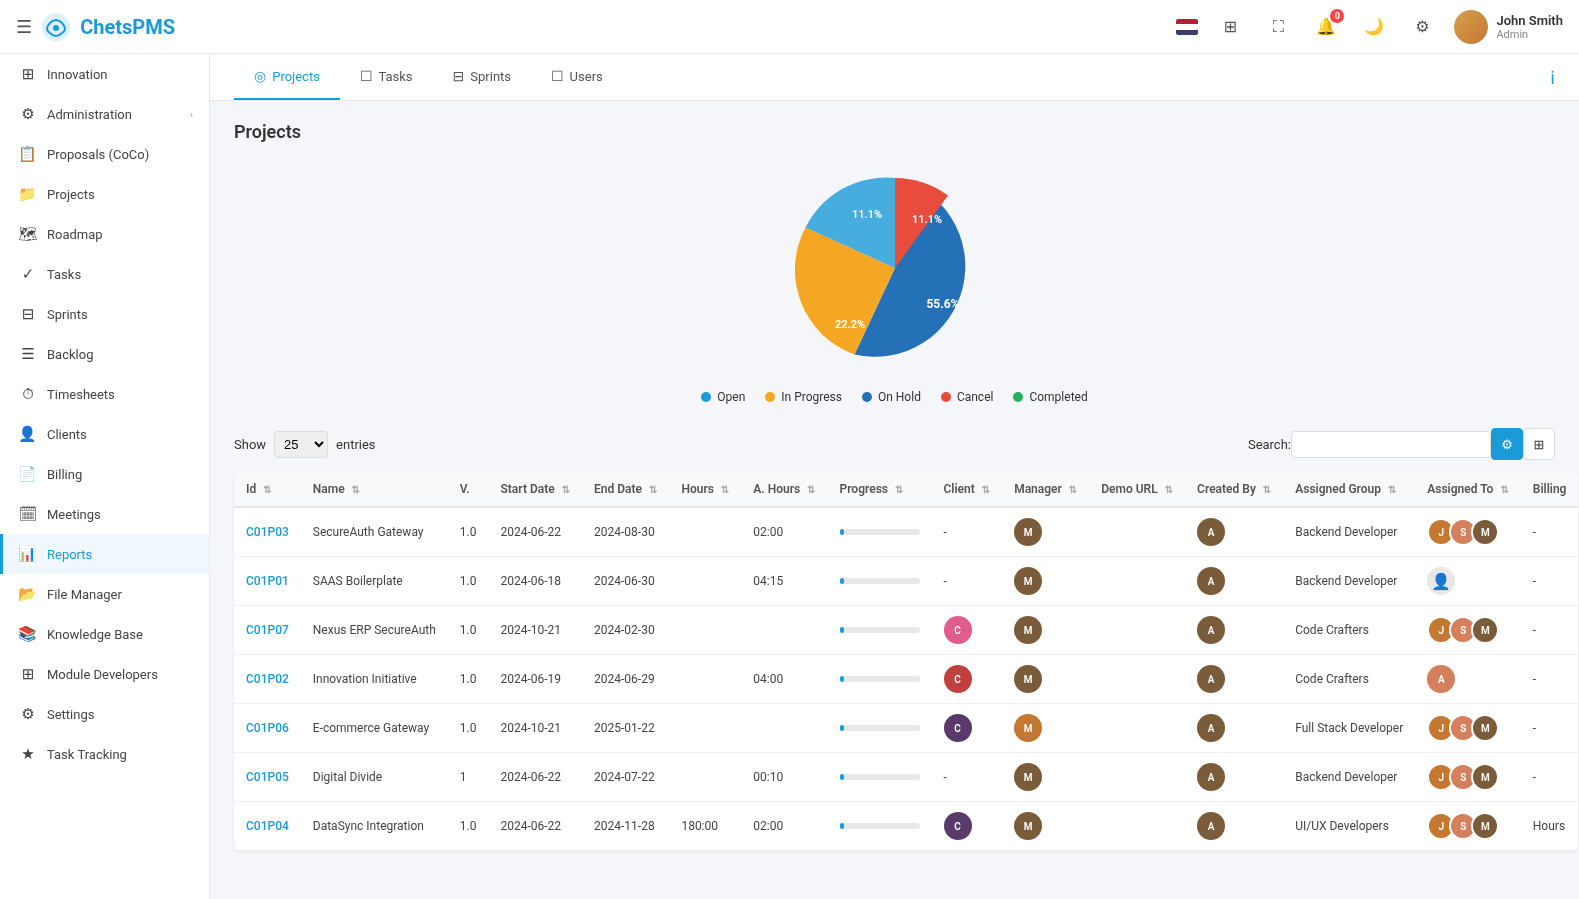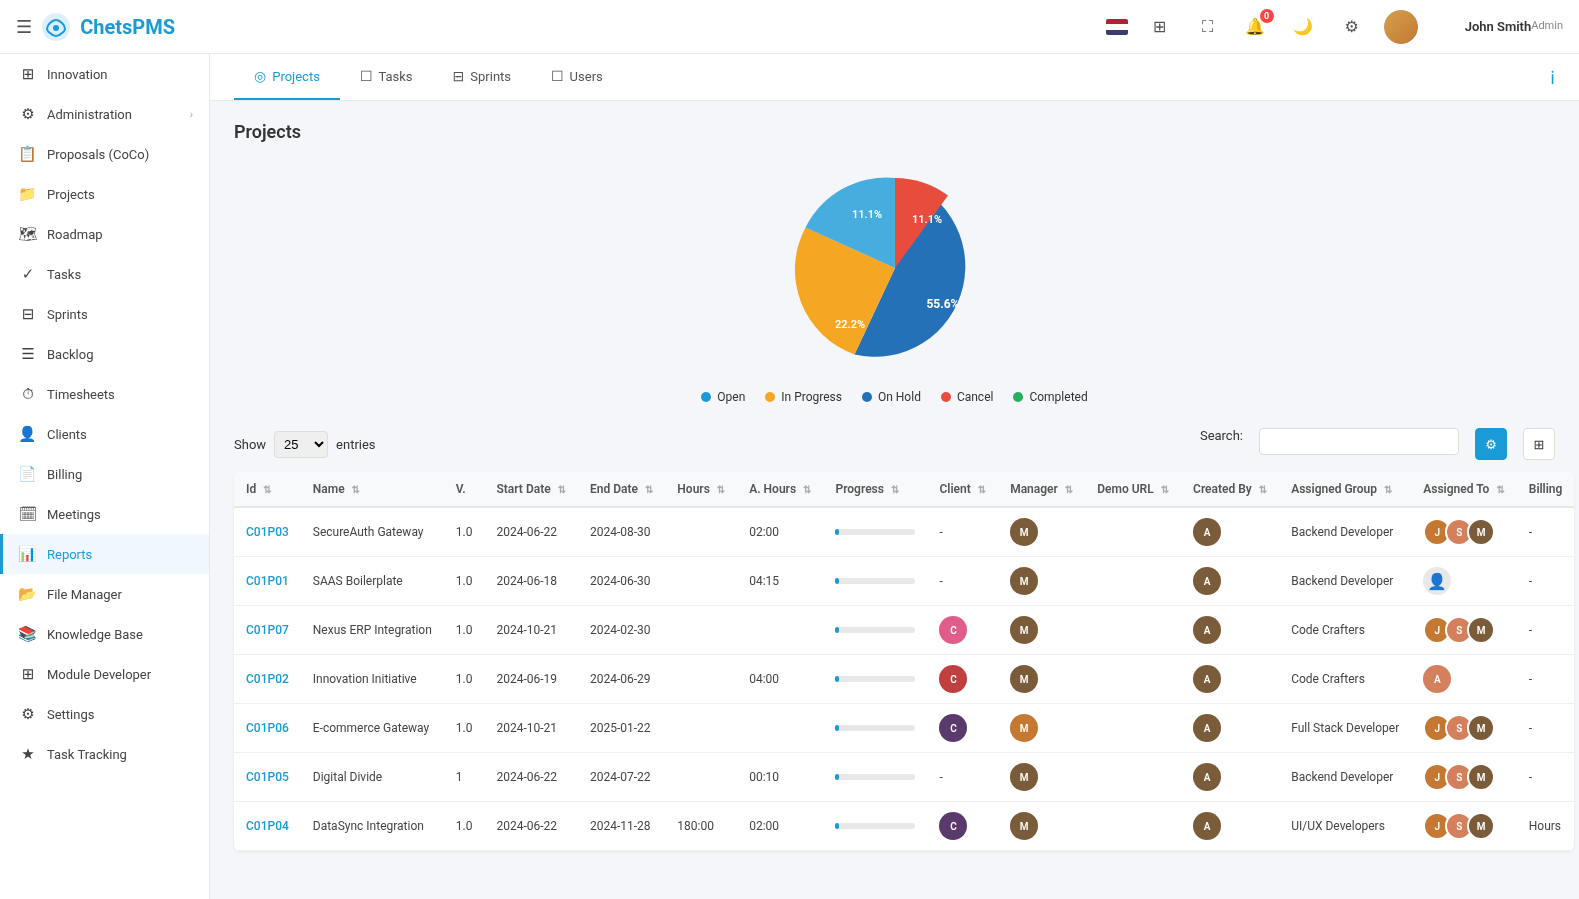--- a/index.html
+++ b/index.html
@@ -10,21 +10,21 @@
     .logo-area { display: flex; align-items: center; gap: 8px; }
     .logo-text { font-size: 20px; font-weight: 700; color: #1a9bd7; }
     .logo-icon { width: 32px; height: 32px; }
     .header-right { display: flex; align-items: center; gap: 16px; }
     .flag-icon { width: 22px; height: 16px; background: linear-gradient(#b22234 0%, #b22234 33%, #fff 33%, #fff 66%, #3c3b6e 66%); border-radius: 2px; position: relative; }
     .header-icon-btn { width: 32px; height: 32px; display: flex; align-items: center; justify-content: center; cursor: pointer; color: #555; font-size: 16px; border-radius: 4px; position: relative; }
     .badge { position: absolute; top: -2px; right: -2px; background: #f44; color: #fff; border-radius: 50%; width: 14px; height: 14px; font-size: 9px; display: flex; align-items: center; justify-content: center; font-weight: 700; }
     .user-info { display: flex; align-items: center; gap: 8px; cursor: pointer; }
     .user-avatar { width: 34px; height: 34px; border-radius: 50%; background: #ccc; overflow: hidden; }
     .user-avatar-img { width: 100%; height: 100%; background: linear-gradient(135deg, #d4a04c, #c47832); border-radius: 50%; }
-    .user-name-block { display: flex; flex-direction: row; margin-left: 39px; }
+    .user-name-block { display: flex; flex-direction: column; }
     .user-name { font-weight: 600; font-size: 13px; }
     .user-role { font-size: 11px; color: #888; }
     .hamburger { font-size: 18px; color: #555; cursor: pointer; }
 
     
     .layout { display: flex; flex: 1; overflow: hidden; }
 
     
     .sidebar { width: 210px; background: #fff; border-right: 1px solid #e8e8e8; display: flex; flex-direction: column; overflow-y: auto; flex-shrink: 0; }
     .sidebar-item { display: flex; align-items: center; gap: 10px; padding: 11px 16px; cursor: pointer; color: #444; font-size: 13px; border-left: 3px solid transparent; transition: background 0.15s; }
@@ -49,21 +49,21 @@
     .chart-container { display: flex; flex-direction: column; align-items: center; margin-bottom: 24px; }
     .pie-svg { width: 220px; height: 220px; }
     .legend { display: flex; gap: 20px; margin-top: 12px; flex-wrap: wrap; justify-content: center; }
     .legend-item { display: flex; align-items: center; gap: 6px; font-size: 12px; justify-content: space-between; }
     .legend-dot { width: 10px; height: 10px; border-radius: 50%; }
 
     
     .table-controls { display: flex; align-items: center; justify-content: space-between; margin-bottom: 12px; }
     .show-entries { display: flex; align-items: center; gap: 8px; font-size: 13px; }
     .entries-select { border: 1px solid #ddd; border-radius: 4px; padding: 4px 5px; font-size: 13px; cursor: pointer; }
-    .search-area { display: flex; align-items: flex-start; gap: 16px; }
+    .search-area { display: flex; align-items: center; gap: 0; }
     .search-label { font-size: 13px; }
     .search-input { border: 1px solid #ddd; border-radius: 4px; padding: 5px 10px; font-size: 13px; width: 200px; }
     .icon-btn { width: 32px; height: 32px; border: 1px solid #ddd; border-radius: 4px; display: flex; align-items: center; justify-content: center; cursor: pointer; background: #fff; }
     .icon-btn.blue { background: #1a9bd7; border-color: #1a9bd7; color: #fff; }
 
     
     .data-table { width: 100%; border-collapse: collapse; background: #fff; border-radius: 6px; overflow: hidden; box-shadow: 0 1px 3px rgba(0,0,0,0.08); }
     .data-table th { background: #f8f9fa; border-bottom: 2px solid #e8e8e8; padding: 10px 12px; text-align: left; font-size: 12px; font-weight: 600; color: #555; white-space: nowrap; }
     .data-table td { padding: 10px 12px; border-bottom: 1px solid #f0f0f0; font-size: 12px; color: #444; white-space: nowrap; vertical-align: middle; }
     .sort-icon { display: inline-block; margin-left: 4px; color: #aaa; font-size: 10px; }
@@ -167,21 +167,21 @@
     <div class="sidebar-item">
       <span class="icon">📂</span>
       <span>File Manager</span>
     </div>
     <div class="sidebar-item">
       <span class="icon">📚</span>
       <span>Knowledge Base</span>
     </div>
     <div class="sidebar-item">
       <span class="icon">⊞</span>
-      <span>Module Developer</span>
+      <span>Module Developers</span>
     </div>
     <div class="sidebar-item">
       <span class="icon">⚙</span>
       <span>Settings</span>
     </div>
     <div class="sidebar-item">
       <span class="icon">★</span>
       <span>Task Tracking</span>
     </div>
   </nav>
@@ -339,21 +339,21 @@
               <td></td>
               <td><div class="avatar-circle" style="background: rgb(122, 92, 58);">A</div></td>
               <td>Backend Developer</td>
               <td>
                 <div style="width: 28px; height: 28px; border-radius: 50%; background: rgb(232, 232, 232); display: flex; align-items: center; justify-content: center; font-size: 16px; color: rgb(170, 170, 170);">👤</div>
               </td>
               <td>-</td>
             </tr>
             <tr>
               <td><a class="project-link" href="#">C01P07</a></td>
-              <td>Nexus ERP Integration</td>
+              <td>Nexus ERP SecureAuth</td>
               <td>1.0</td>
               <td>2024-10-21</td>
               <td>2024-02-30</td>
               <td></td>
               <td></td>
               <td>
                 <div class="progress-bar">
                   <div class="progress-fill" style="width: 5%;"></div>
                 </div>
               </td>

